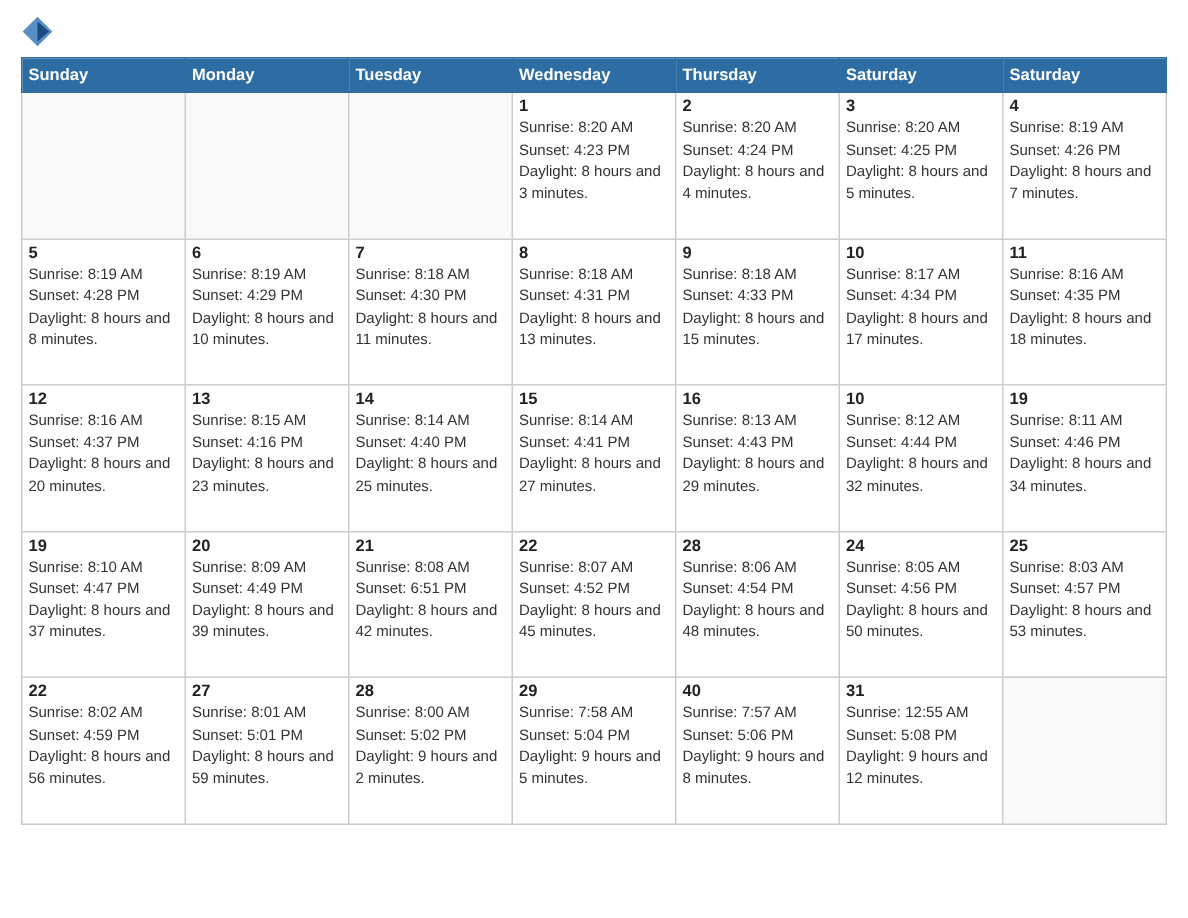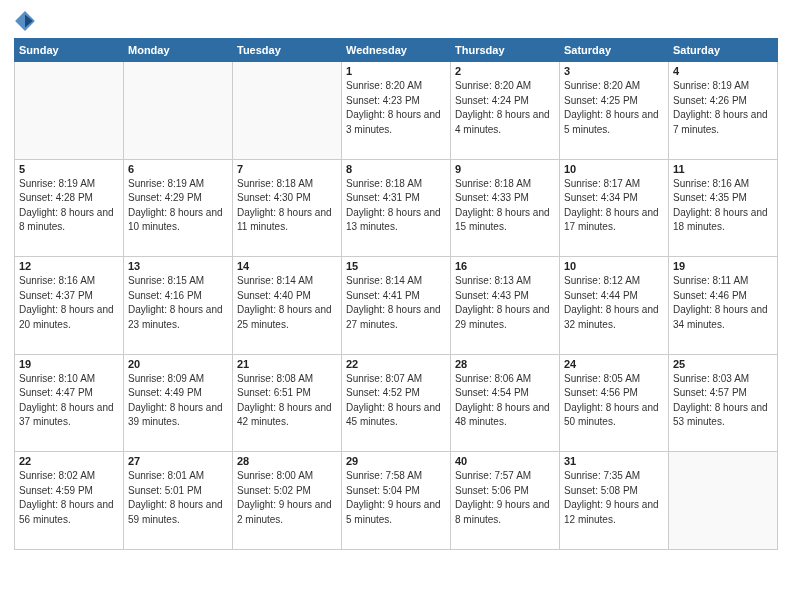--- a/index.html
+++ b/index.html
@@ -318,21 +318,21 @@
 Daylight: 9 hours and 5 minutes.</div>
           </td>
           <td>
             <div class="day-number">40</div>
             <div class="day-info">Sunrise: 7:57 AM
 Sunset: 5:06 PM
 Daylight: 9 hours and 8 minutes.</div>
           </td>
           <td>
             <div class="day-number">31</div>
-            <div class="day-info">Sunrise: 7:35 AM
+            <div class="day-info">Sunrise: 12:55 AM
 Sunset: 5:08 PM
 Daylight: 9 hours and 12 minutes.</div>
           </td>
           <td class="empty-cell"></td>
         </tr>
       </tbody>
   </table>
 </div>
 
 </body></html>

